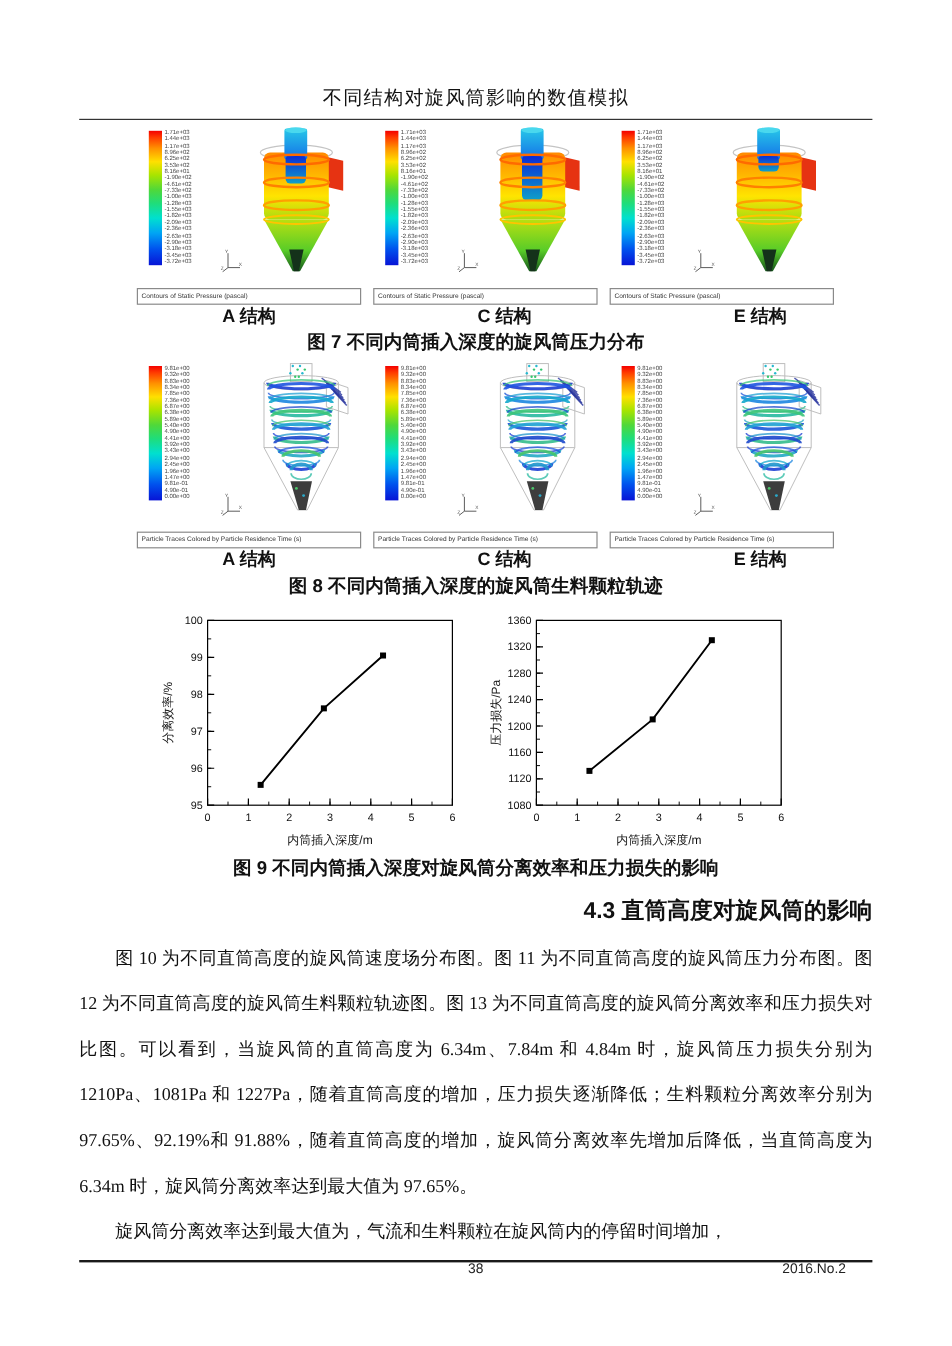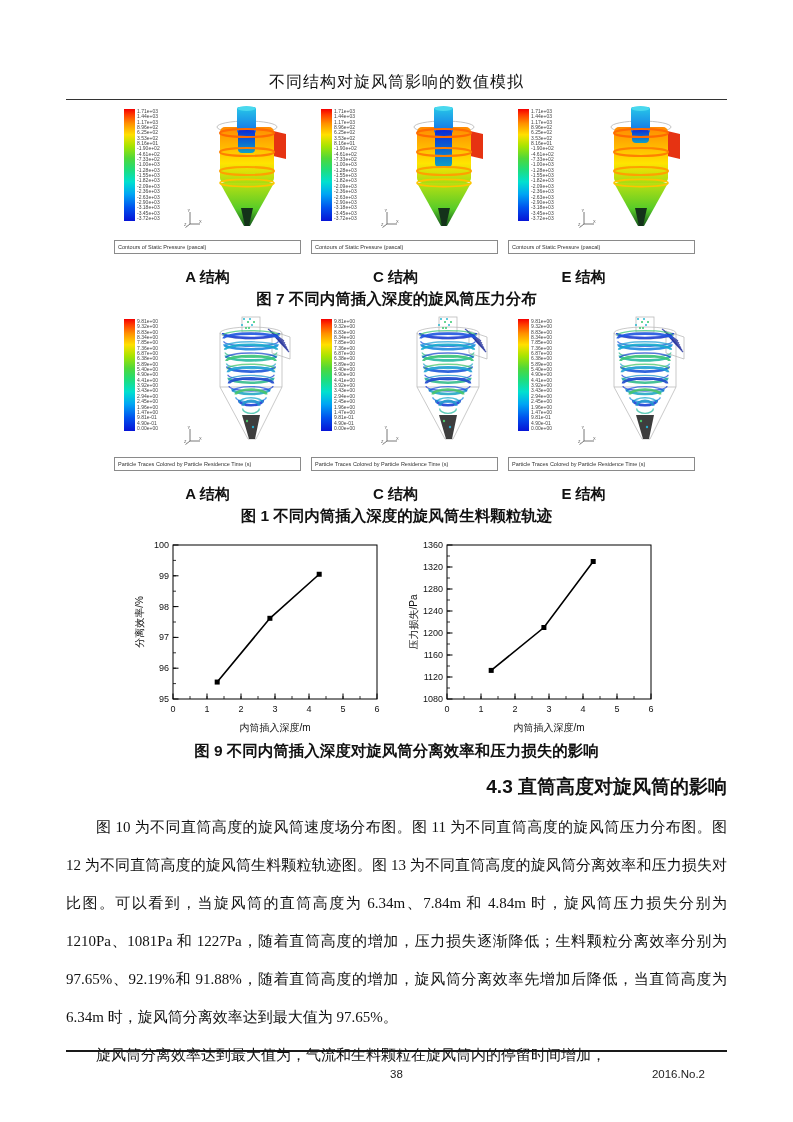--- a/index.html
+++ b/index.html
@@ -63,21 +63,21 @@
     margin-top: 2px;
     border: 1px solid #8a8a8a;
     height: 14px;
     font-family: "Liberation Sans", sans-serif;
     font-size: 5.5px; line-height: 12px;
     color: #333; padding-left: 3px;
     background: #fff;
     white-space: nowrap; overflow: hidden;
   }
   .struct-labels {
-    display: flex; gap: 1px; margin-left: 48px; margin-top: 14px;
+    display: flex; gap: 26px; margin-left: 48px; margin-top: 0;
   }
   .struct-labels span {
     width: 187px; text-align: center;
     font-weight: 700; font-size: 15px;
     font-family: "Liberation Sans", sans-serif;
   }
   .fig-caption {
     text-align: center; font-weight: 700; font-size: 15.5px;
     margin-top: 2px;
     font-family: Liberation Sans, sans-serif;
@@ -103,21 +103,21 @@
     font-family: "Liberation Serif", serif;
   }
   .body-para.second { margin-top: 0; }
 
   
   .footer {
     position: absolute; left: 66px; width: 661px; top: 1050px;
   }
   .footer-rule { border: none; border-top: 2.5px solid #1a1a1a; }
   .footer-row {
-    position: relative; margin-top: 16px; height: 16px;
+    position: relative; margin-top: 0; height: 16px;
     font-family: "Liberation Sans", sans-serif; font-size: 11.5px; color: #222;
   }
   .footer-page { position: absolute; left: 0; right: 0; text-align: center; }
   .footer-issue { position: absolute; right: 22px; }
 </style>
 </head>
 <body>
 
 <div class="page">
   <div class="content">
@@ -635,21 +635,21 @@
                 </svg></div>
           </div>
           <div class="panel-caption-box">Particle Traces Colored by Particle Residence Time (s)</div>
         </div>
       </div>
       <div class="struct-labels">
         <span>A 结构</span>
         <span>C 结构</span>
         <span>E 结构</span>
       </div>
-      <div class="fig-caption">图 1 不同内筒插入深度的旋风筒生料颗粒轨迹</div>
+      <div class="fig-caption">图 8 不同内筒插入深度的旋风筒生料颗粒轨迹</div>
     </div>
 
     <div class="charts-row">
       <div class="chart-box">
         <svg width="258" height="204" viewBox="0 0 258 204">
             <rect x="42" y="10" width="204" height="154" fill="none" stroke="#000" stroke-width="1"></rect>
             <line x1="59" y1="164" x2="59" y2="161" stroke="#000" stroke-width="0.8"></line>
             <line x1="76" y1="164" x2="76" y2="161" stroke="#000" stroke-width="0.8"></line>
             <line x1="93" y1="164" x2="93" y2="161" stroke="#000" stroke-width="0.8"></line>
             <line x1="110" y1="164" x2="110" y2="161" stroke="#000" stroke-width="0.8"></line>

